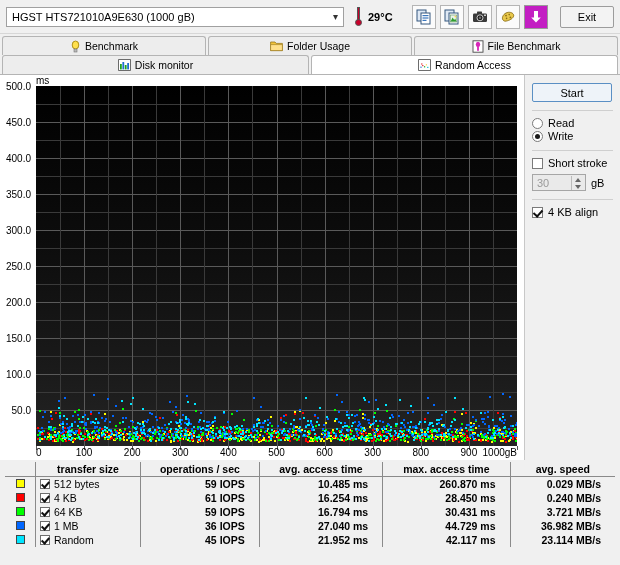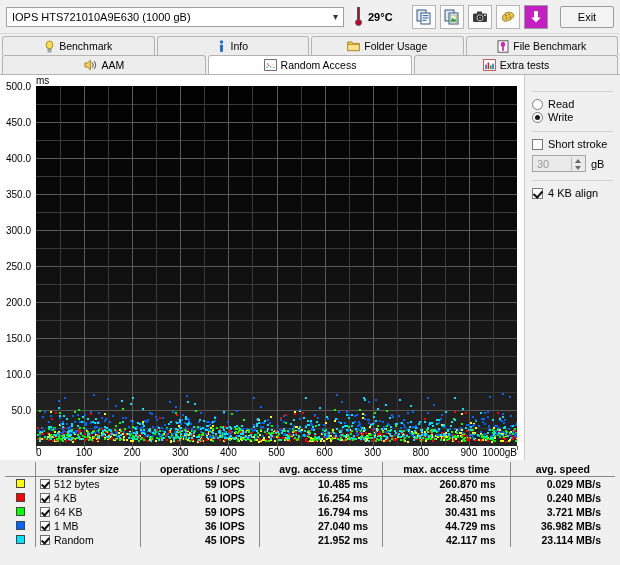--- a/index.html
+++ b/index.html
@@ -113,21 +113,21 @@
   .cbs::after{content:"";position:absolute;left:2px;top:0px;width:3px;height:6px;
      border:solid #111;border-width:0 2px 2px 0;transform:rotate(42deg);}
 </style>
 </head>
 <body>
 
 <div class="app">
 
   <div class="topbar">
     <div class="drive-select">
-      <span>IOPS HTS721010A9E630 (1000 gB)</span>
+      <span>HGST HTS721010A9E630 (1000 gB)</span>
       <span class="chev">▾</span>
     </div>
 
     <div class="temp-box">
       <span class="thermo">
         <span class="stem"></span>
           <span class="bulb"></span>
       </span>
       <span class="temp-text">29°C</span>
     </div>
@@ -183,73 +183,58 @@
 
   <div class="tabrow row1">
     <div class="tab">
       <svg width="11" height="13" viewBox="0 0 11 13">
         <ellipse cx="5.5" cy="5" rx="3.3" ry="4" fill="#ffe04d" stroke="#9a7b00" stroke-width="0.8"></ellipse>
         <rect x="4" y="9" width="3" height="3" fill="#b9b9b9" stroke="#777" stroke-width="0.6"></rect>
       </svg>
       <span>Benchmark</span>
     </div>
     <div class="tab">
-      <svg width="9" height="13" viewBox="0 0 9 13">
-        <circle cx="4.5" cy="2" r="1.7" fill="#1f6fd0"></circle>
-        <rect x="3" y="4.6" width="3" height="7.5" rx="1" fill="#1f6fd0"></rect>
-      </svg>
-      <span>Info</span>
-    </div>
-    <div class="tab">
       <svg width="13" height="12" viewBox="0 0 13 12">
         <path d="M0.6 2 H5 L6.2 3.4 H12.4 V10.6 H0.6 Z" fill="#f2c43a" stroke="#97761a" stroke-width="0.8"></path>
         <path d="M0.6 4.6 H12.4 V10.6 H0.6 Z" fill="#ffe08a" stroke="#97761a" stroke-width="0.6"></path>
       </svg>
       <span>Folder Usage</span>
     </div>
     <div class="tab">
       <svg width="12" height="13" viewBox="0 0 12 13">
         <rect x="1" y="0.8" width="10" height="11.4" fill="#ffffff" stroke="#4a4a4a" stroke-width="0.9"></rect>
         <ellipse cx="6" cy="4.4" rx="2.2" ry="2.6" fill="#d726b8"></ellipse>
         <rect x="5.1" y="6.4" width="1.8" height="4.4" fill="#d726b8"></rect>
       </svg>
       <span>File Benchmark</span>
     </div>
   </div>
 
   <div class="tabrow row2">
     <div class="tab">
-      <svg width="14" height="12" viewBox="0 0 14 12">
-        <polygon points="1,4 3.4,4 6.4,1.2 6.4,10.8 3.4,8 1,8" fill="#ffd34d" stroke="#8a6d14" stroke-width="0.8"></polygon>
-        <path d="M8.2 3.4 A4 4 0 0 1 8.2 8.6" stroke="#555" stroke-width="1" fill="none"></path>
-        <path d="M10 2 A6.2 6.2 0 0 1 10 10" stroke="#555" stroke-width="1" fill="none"></path>
+      <svg width="13" height="12" viewBox="0 0 13 12">
+        <rect x="0.6" y="0.6" width="11.8" height="10.8" fill="#ffffff" stroke="#4a4a4a" stroke-width="0.8"></rect>
+        <rect x="2" y="5" width="1.8" height="5.4" fill="#1fa31f"></rect>
+        <rect x="4.4" y="3" width="1.8" height="7.4" fill="#1f6fd0"></rect>
+        <rect x="6.8" y="6" width="1.8" height="4.4" fill="#1fa31f"></rect>
+        <rect x="9.2" y="4" width="1.8" height="6.4" fill="#1f6fd0"></rect>
       </svg>
-      <span>AAM</span>
+      <span>Disk monitor</span>
     </div>
     <div class="tab active">
       <svg width="13" height="12" viewBox="0 0 13 12">
         <rect x="0.6" y="0.6" width="11.8" height="10.8" fill="#ffffff" stroke="#4a4a4a" stroke-width="0.8"></rect>
         <rect x="2.4" y="7.6" width="1.2" height="1.2" fill="#1f6fd0"></rect>
         <rect x="4.2" y="6" width="1.2" height="1.2" fill="#e01b24"></rect>
         <rect x="6" y="7.2" width="1.2" height="1.2" fill="#1fa31f"></rect>
         <rect x="7.8" y="5.2" width="1.2" height="1.2" fill="#ffd34d"></rect>
         <rect x="9.2" y="7.8" width="1.2" height="1.2" fill="#00bcd4"></rect>
         <rect x="3.2" y="4.4" width="1.2" height="1.2" fill="#e01b24"></rect>
       </svg>
       <span>Random Access</span>
-    </div>
-    <div class="tab">
-      <svg width="13" height="12" viewBox="0 0 13 12">
-        <rect x="0.6" y="0.6" width="11.8" height="10.8" fill="#ffffff" stroke="#b33" stroke-width="0.8"></rect>
-        <rect x="2.2" y="5.6" width="1.6" height="4.6" fill="#1f6fd0"></rect>
-        <rect x="4.6" y="3.4" width="1.6" height="6.8" fill="#e01b24"></rect>
-        <rect x="7" y="6.4" width="1.6" height="3.8" fill="#1fa31f"></rect>
-        <rect x="9.2" y="4.6" width="1.6" height="5.6" fill="#1f6fd0"></rect>
-      </svg>
-      <span>Extra tests</span>
     </div>
   </div>
 
   <div class="main">
 
     <div class="chartwrap">
       <span class="msunit">ms</span>
       <div class="ylabels">
           <span class="ylab" style="top: 11px;">500.0</span>
           <span class="ylab" style="top: 47px;">450.0</span>
@@ -2165,20 +2150,23 @@
           <span class="xlab" style="left: 276.5px;">500</span>
           <span class="xlab" style="left: 324.6px;">600</span>
           <span class="xlab" style="left: 372.7px;">300</span>
           <span class="xlab" style="left: 420.8px;">800</span>
           <span class="xlab" style="left: 468.9px;">900</span>
           <span class="xlab" style="transform: translateX(-100%); left: 517px;">1000gB</span>
         </div>
     </div>
 
     <div class="rpanel">
+      <div class="start-btn">
+        <span>Start</span>
+      </div>
       <div class="hr"></div>
       <div class="radio-row">
         <span class="radio"></span>
         <span>Read</span>
       </div>
       <div class="radio-row">
         <span class="radio on"></span>
         <span>Write</span>
       </div>
       <div class="hr"></div>

